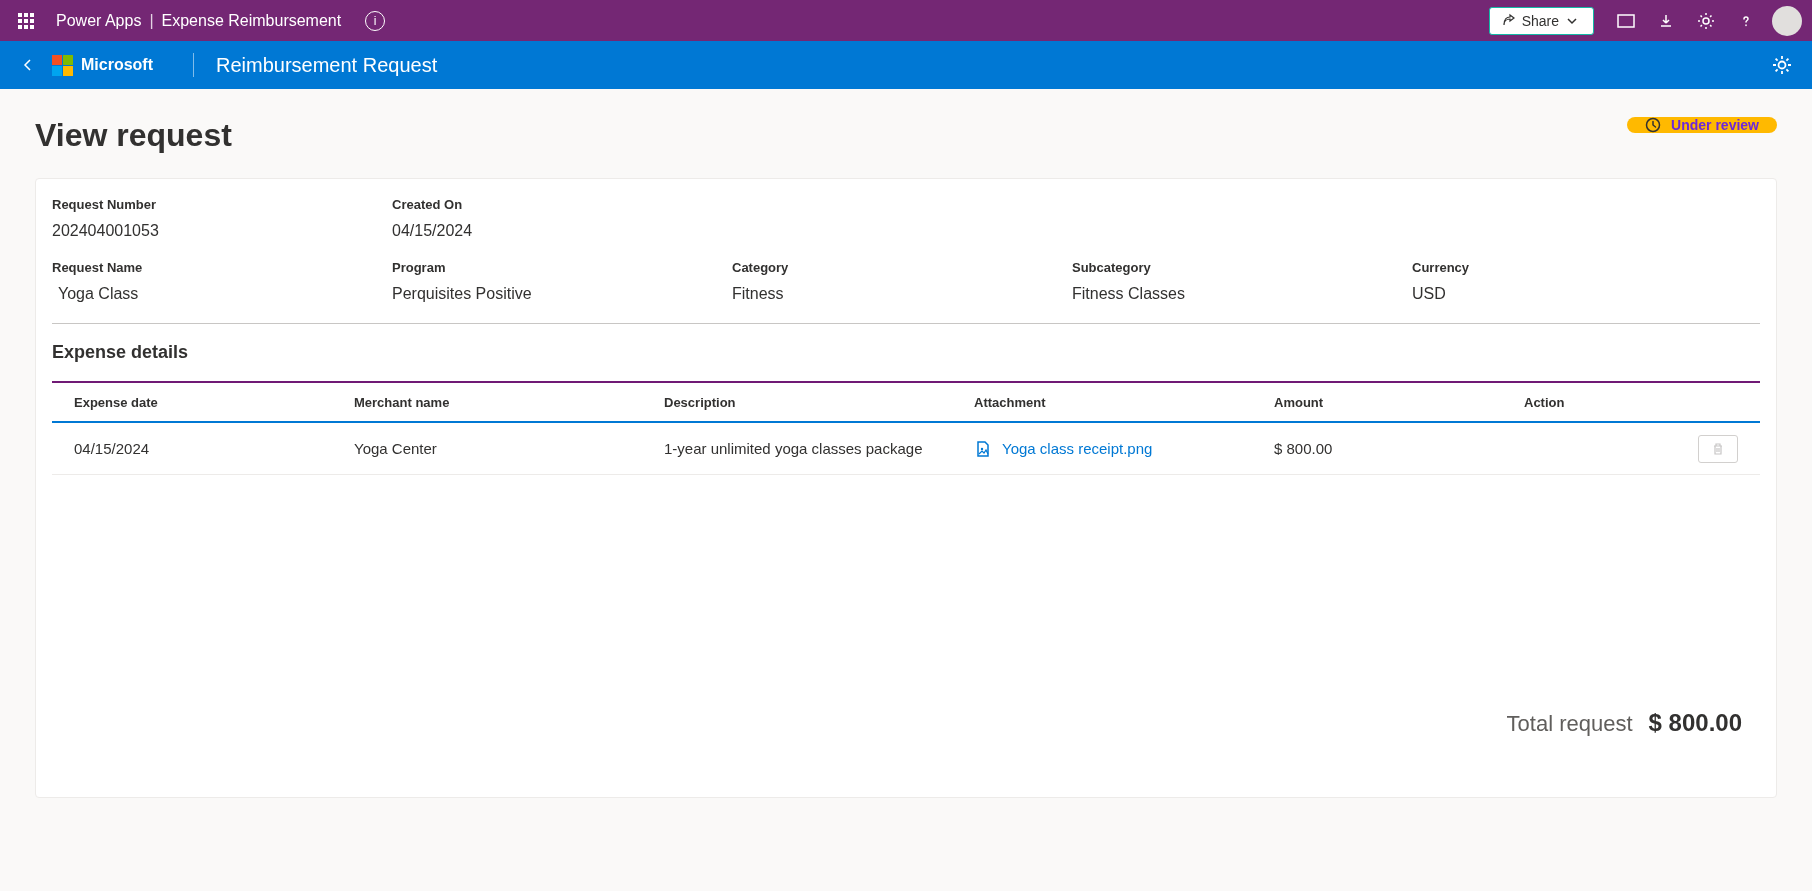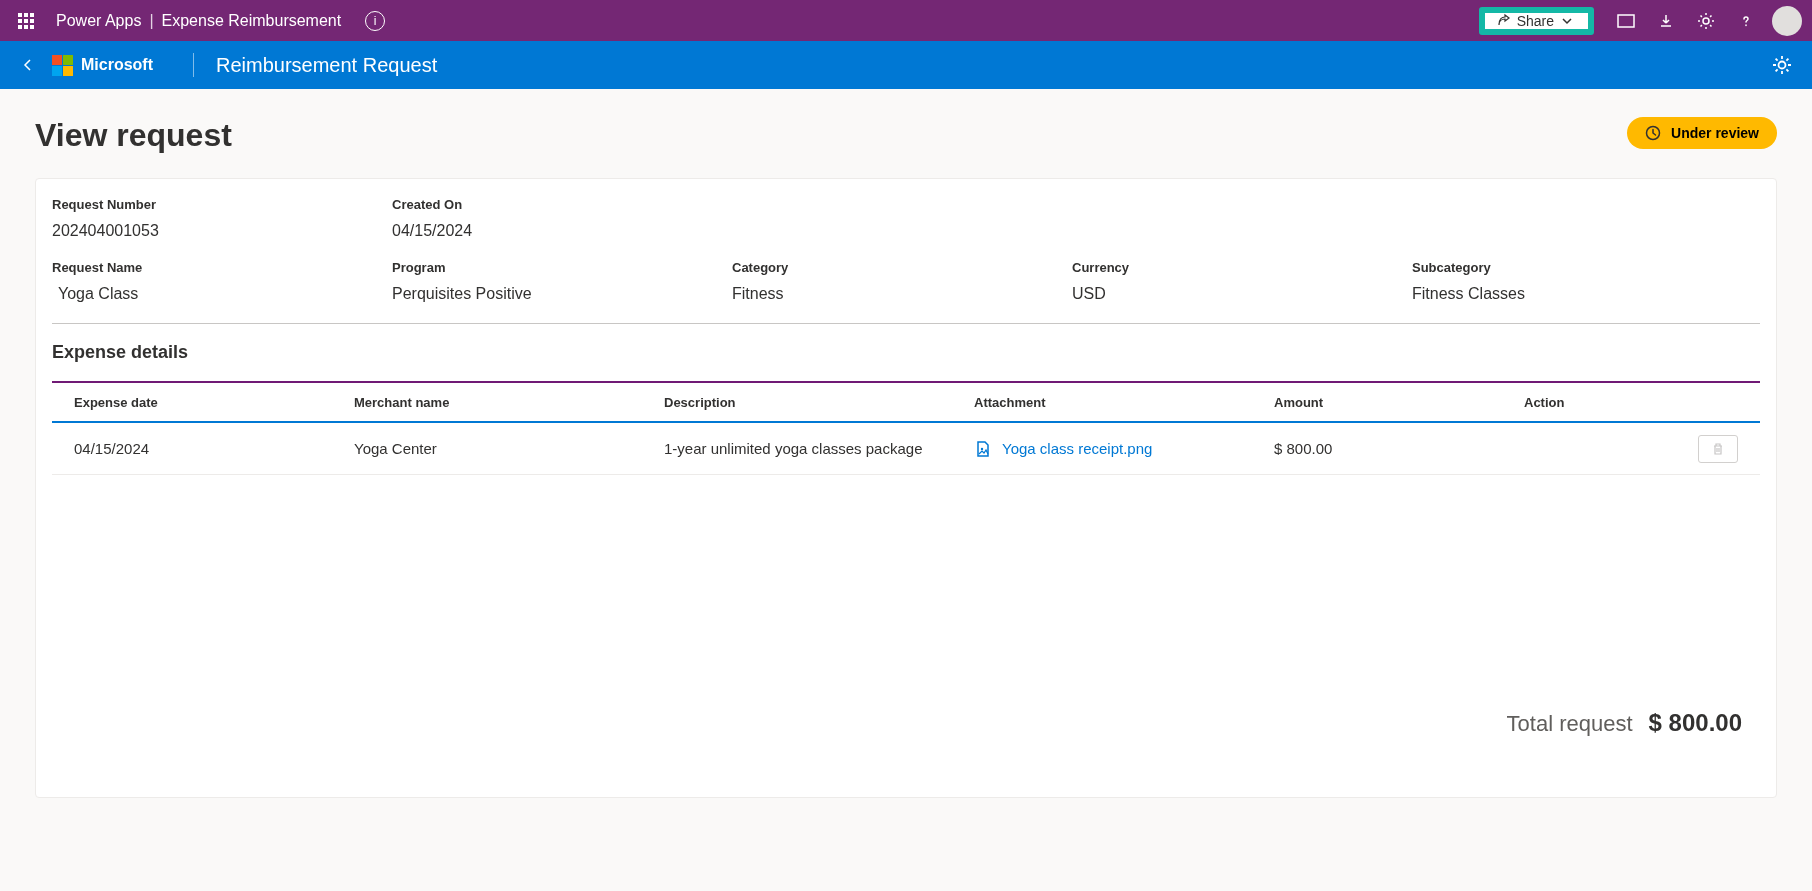--- a/index.html
+++ b/index.html
@@ -7,21 +7,21 @@
   
   
   .top-bar { background: #742774; height: 41px; display: flex; align-items: center; color: white; padding: 0 8px; }
   .waffle-icon { width: 36px; height: 36px; display: flex; align-items: center; justify-content: center; cursor: pointer; }
   .waffle-grid { display: grid; grid-template-columns: repeat(3, 4px); grid-gap: 2px; }
   .waffle-grid span { width: 4px; height: 4px; background: white; }
   .top-title { font-size: 16px; margin-left: 12px; display: flex; align-items: center; text-align: right; }
   .top-title .sep { margin: 0 8px; color: rgba(255,255,255,0.8); }
   .info-icon-wrap { margin-left: 24px; display: flex; align-items: center; justify-content: center; width: 20px; height: 20px; border: 1.5px solid white; border-radius: 50%; font-size: 12px; cursor: pointer; }
   .top-bar-spacer { flex: 1; }
-  .share-btn { background: white; color: #323130; border: 6px solid #14b8a6; border-radius: 3px; height: 28px; padding: 0 10px; display: flex; align-items: center; font-size: 14px; cursor: pointer; margin-right: 12px; }
+  .share-btn { background: white; color: #323130; border: 1px solid #14b8a6; border-radius: 3px; height: 28px; padding: 0 10px; display: flex; align-items: center; font-size: 14px; cursor: pointer; margin-right: 12px; }
   .share-btn svg { margin-right: 6px; }
   .share-btn .chev { margin-left: 8px; }
   .top-icon-btn { width: 40px; height: 40px; display: flex; align-items: center; justify-content: center; cursor: pointer; color: white; }
   .avatar { width: 30px; height: 30px; background: #e1dfdd; border-radius: 50%; margin-left: 6px; margin-right: 2px; cursor: pointer; }
 
   
   .app-bar { background: #0078d4; height: 48px; display: flex; align-items: center; padding: 0 10px; color: white; }
   .back-btn { width: 36px; height: 36px; display: flex; align-items: center; justify-content: center; cursor: pointer; }
   .ms-logo { display: flex; align-items: center; margin-left: 6px; margin-right: 18px; }
   .ms-logo-grid { display: grid; grid-template-columns: 10px 10px; grid-gap: 1px; margin-right: 8px; }
@@ -31,21 +31,21 @@
   .ms-logo-text { font-size: 16px; font-weight: 600; }
   .app-bar .vsep { width:1px; height: 24px; background: rgba(255,255,255,0.5); margin: 0 22px; }
   .app-bar-title { font-size: 20px; }
   .app-bar-spacer { flex: 1; }
   .gear-btn { cursor: pointer; width: 40px; height: 40px; display:flex; align-items:center; justify-content:center; }
 
   
   .main { padding: 28px 35px 0 35px; }
   .page-header-row { display: flex; justify-content: space-between; align-items: flex-start; margin-bottom: 24px; }
   .page-title { font-size: 32px; font-weight: 600; }
-  .status-pill { background: #ffb900; color: #000000; border-radius: 20px; padding: 8px 18px; display: flex; align-items: center; font-size: 14px; font-weight: 600; }
+  .status-pill { background: #ffb900; color: #6d28d9; border-radius: 20px; padding: 0 18px; display: flex; align-items: center; font-size: 14px; font-weight: 600; }
   .status-pill svg { margin-right: 10px; }
 
   .card { background: white; border: 1px solid #edebe9; border-radius: 4px; padding: 18px 16px 34px 16px; position: relative; min-height: 620px; }
   
   .meta-row { display: flex; margin-bottom: 20px; }
   .meta-item { flex: 0 0 auto; }
   .meta-item .label { font-size: 13px; font-weight: 600; color: #323130; margin-bottom: 10px; }
   .meta-item .value { font-size: 16px; color: #323130; }
   .row1 .meta-item { width: 340px; }
   .row2 .meta-item:nth-child(1){ width: 340px; }
@@ -190,26 +190,26 @@
       </div>
       <div class="meta-item">
         <div class="label">Program</div>
         <div class="value">Perquisites Positive</div>
       </div>
       <div class="meta-item">
         <div class="label">Category</div>
         <div class="value">Fitness</div>
       </div>
       <div class="meta-item">
+        <div class="label">Subcategory</div>
+        <div class="value">Fitness Classes</div>
+      </div>
+      <div class="meta-item">
         <div class="label">Currency</div>
         <div class="value">USD</div>
-      </div>
-      <div class="meta-item">
-        <div class="label">Subcategory</div>
-        <div class="value">Fitness Classes</div>
       </div>
     </div>
 
     <hr class="divider">
 
     <div class="section-title">Expense details</div>
 
     <div class="exp-table">
       <div class="exp-head">
         <div class="col-date">Expense date</div>

